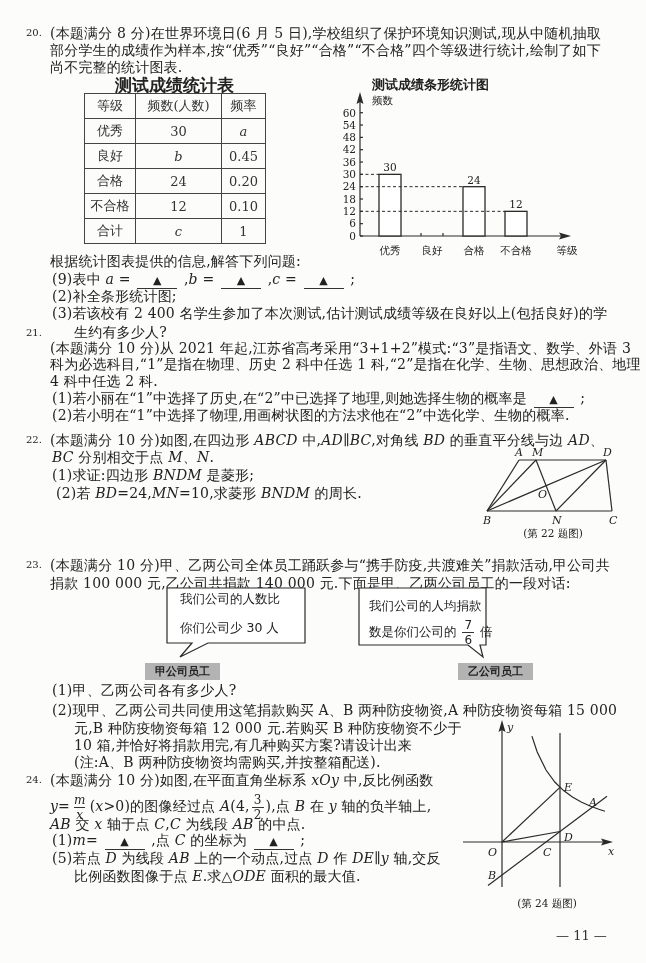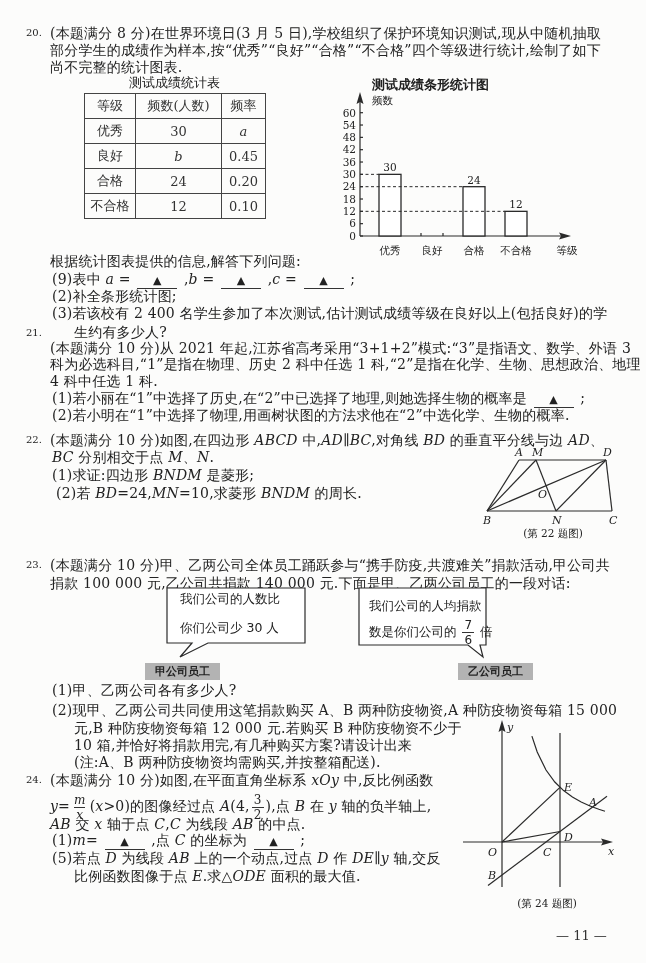--- a/index.html
+++ b/index.html
@@ -16,21 +16,21 @@
     display: inline-block; width: 40px; border-bottom: 1px solid #333;
     text-align: center; line-height: 15px; margin: 0 2px; vertical-align: baseline;
   }
   .blank .tri { font-size: 11px; font-style: normal; }
   .frac { display: inline-flex; flex-direction: column; align-items: center; vertical-align: middle; font-size: 12px; line-height: 12px; margin: 0 2px; }
   .frac .num { padding: 0 2px 1px; }
   .frac .den { border-top: 1px solid #333; padding: 1px 2px 0; }
   .tall { height: 28px; line-height: 28px; }
 
   .tbl-title, .chart-title-html {
-    position: absolute; font-family: "DejaVu Sans", "Liberation Sans", sans-serif; font-weight: normal; font-size: 13px;
+    position: absolute; font-family: "DejaVu Sans", "Liberation Sans", sans-serif; font-weight: bold; font-size: 17px;
   }
   .tbl-title { left: 84px; top: 74px; width: 181px; text-align: center; }
   table.stat {
     position: absolute; left: 84px; top: 93px; border-collapse: collapse;
     font-size: 13px; color: #333;
   }
   table.stat td, table.stat th {
     border: 1px solid #444; height: 24px; padding: 0; text-align: center; font-weight: normal;
   }
   table.stat { border: 1.5px solid #333; }
@@ -46,21 +46,21 @@
   .speaker {
     position: absolute; background: #b3b3b3; font-family: "DejaVu Sans", "Liberation Sans", sans-serif;
     font-weight: bold; font-size: 11px; line-height: 17px; height: 17px; padding: 0 10px; white-space: nowrap;
   }
   .pageno { position: absolute; left: 556px; top: 928px; font-size: 13px; white-space: nowrap; color: #333; }
 </style>
 </head>
 <body>
 
 <div class="qnum" style="left:26px;top:24px">20.</div>
-<div class="ln" style="left:50px;top:24px"><span>(本题满分 8 分)在世界环境日(3 月 5 日),学校组织了保护环境知识测试,现从中随机抽取</span></div>
+<div class="ln" style="left:50px;top:24px"><span>(本题满分 8 分)在世界环境日(6 月 5 日),学校组织了保护环境知识测试,现从中随机抽取</span></div>
 <div class="ln" style="left:50px;top:41px"><span>部分学生的成绩作为样本,按“优秀”“良好”“合格”“不合格”四个等级进行统计,绘制了如下</span></div>
 <div class="ln" style="left:50px;top:58px"><span>尚不完整的统计图表.</span></div>
 
 <div class="tbl-title">测试成绩统计表</div>
 <table class="stat">
   <tbody>
       <tr>
     <th class="c1">等级</th>
     <th class="c2">频数(人数)</th>
     <th class="c3">频率</th>
@@ -77,20 +77,25 @@
   </tr>
   <tr>
     <td>合格</td>
     <td>24</td>
     <td>0.20</td>
   </tr>
   <tr>
     <td>不合格</td>
     <td>12</td>
     <td>0.10</td>
+  </tr>
+  <tr>
+    <td>合计</td>
+    <td class="var">c</td>
+    <td>1</td>
   </tr>
 </tbody>
   </table>
 
 <svg id="bar-chart" style="position:absolute;left:320px;top:70px" width="270" height="190" viewBox="0 0 270 190">
     <text x="52" y="19" style="font-family:&quot;DejaVu Sans&quot;,sans-serif;font-weight:bold;font-size:13px">测试成绩条形统计图</text>
     <text x="52" y="34" class="cat">频数</text>
     <line x1="40" y1="166" x2="40" y2="29" stroke="#2a2a2a" stroke-width="1.2"></line>
     <path d="M40 22 L36.5 34 L40 32 L43.5 34 Z" fill="#2a2a2a"></path>
     <line x1="40" y1="166" x2="244" y2="166" stroke="#2a2a2a" stroke-width="1.2"></line>
@@ -137,21 +142,21 @@
 
 <div class="ln" style="left:50px;top:252px"><span>根据统计图表提供的信息,解答下列问题:</span></div>
 <div class="ln" style="left:52px;top:270px"><span>(9)表中 </span><span class="var">a</span><span> = </span><span class="blank"><span class="tri">▲</span></span><span> ,</span><span class="var">b</span><span> = </span><span class="blank"><span class="tri">▲</span></span><span> ,</span><span class="var">c</span><span> = </span><span class="blank"><span class="tri">▲</span></span><span> ;</span></div>
 <div class="ln" style="left:52px;top:287px"><span>(2)补全条形统计图;</span></div>
 <div class="ln" style="left:52px;top:304px"><span>(3)若该校有 2 400 名学生参加了本次测试,估计测试成绩等级在良好以上(包括良好)的学</span></div>
 <div class="ln" style="left:74px;top:323px"><span>生约有多少人?</span></div>
 
 <div class="qnum" style="left:26px;top:324px">21.</div>
 <div class="ln" style="left:50px;top:339px"><span>(本题满分 10 分)从 2021 年起,江苏省高考采用“3+1+2”模式:“3”是指语文、数学、外语 3</span></div>
 <div class="ln" style="left:50px;top:355px"><span>科为必选科目,“1”是指在物理、历史 2 科中任选 1 科,“2”是指在化学、生物、思想政治、地理</span></div>
-<div class="ln" style="left:50px;top:372px"><span>4 科中任选 1 科.</span></div>
+<div class="ln" style="left:50px;top:372px"><span>4 科中任选 2 科.</span></div>
 <div class="ln" style="left:52px;top:389px"><span>(1)若小丽在“1”中选择了历史,在“2”中已选择了地理,则她选择生物的概率是 </span><span class="blank"><span class="tri">▲</span></span><span> ;</span></div>
 <div class="ln" style="left:52px;top:406px"><span>(2)若小明在“1”中选择了物理,用画树状图的方法求他在“2”中选化学、生物的概率.</span></div>
 
 <div class="qnum" style="left:26px;top:431px">22.</div>
 <div class="ln" style="left:50px;top:431px"><span>(本题满分 10 分)如图,在四边形 </span><span class="var">ABCD</span><span> 中,</span><span class="var">AD</span><span>∥</span><span class="var">BC</span><span>,对角线 </span><span class="var">BD</span><span> 的垂直平分线与边 </span><span class="var">AD</span><span>、</span></div>
 <div class="ln" style="left:52px;top:448px"><span class="var">BC</span><span> 分别相交于点 </span><span class="var">M</span><span>、</span><span class="var">N</span><span>.</span></div>
 <div class="ln" style="left:52px;top:466px"><span>(1)求证:四边形 </span><span class="var">BNDM</span><span> 是菱形;</span></div>
 <div class="ln" style="left:56px;top:484px"><span>(2)若 </span><span class="var">BD</span><span>=24,</span><span class="var">MN</span><span>=10,求菱形 </span><span class="var">BNDM</span><span> 的周长.</span></div>
 
 <svg style="position:absolute;left:470px;top:440px" width="170" height="100" viewBox="0 0 170 100">

